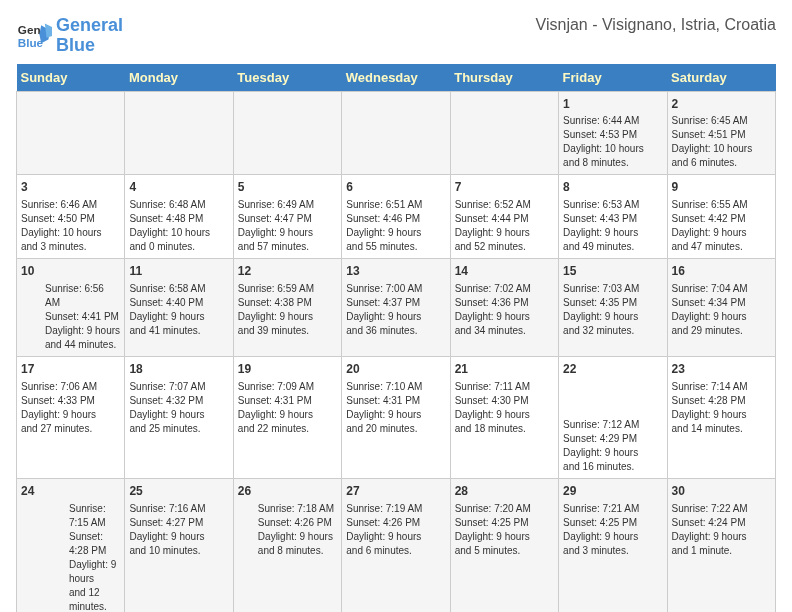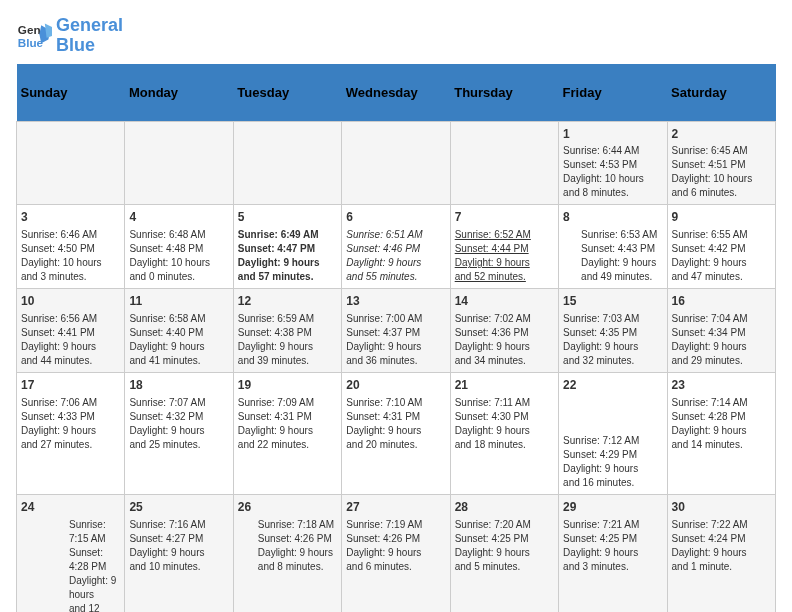--- a/index.html
+++ b/index.html
@@ -45,22 +45,22 @@
       font-weight: normal;
       color: #555;
     }
     table {
       width: 100%;
       border-collapse: collapse;
       font-size: 11px;
     }
     thead tr th {
       background-color: #3a7fc1;
-      color: #000000;
-      padding: 21px 4px;
+      color: #fef9c3;
+      padding: 6px 4px;
       text-align: left;
       font-size: 13px;
       font-weight: bold;
     }
     tbody tr td {
       border: 1px solid #ccc;
       vertical-align: top;
       padding: 4px 4px;
       width: calc(100% / 7);
       height: 80px;
@@ -99,20 +99,21 @@
       <polygon points="32,6 40,10 40,20 34,22" fill="#6db3e8"></polygon>
     </svg>
     <div>
       <div class="logo-text">
         <span>General</span><br>
         <span>Blue</span>
       </div>
     </div>
   </div>
   <div class="title-block">
+    <h2>Visnjan - Visignano, Istria, Croatia</h2>
   </div>
 </div>
 
 <table>
   <thead>
     <tr>
     <th>Sunday</th>
         <th>Monday</th>
         <th>Tuesday</th>
         <th>Wednesday</th>
@@ -153,58 +154,58 @@
         </td>
         <td>
           <span class="day-num">4</span>
           <div class="day-info" style="white-space: pre-wrap;">Sunrise: 6:48 AM
 Sunset: 4:48 PM
 Daylight: 10 hours
 and 0 minutes.</div>
         </td>
         <td>
           <span class="day-num">5</span>
-          <div class="day-info" style="white-space: pre-wrap; font-weight: bold;">Sunrise: 6:49 AM
+          <div class="day-info" style="white-space: pre-wrap;">Sunrise: 6:49 AM
 Sunset: 4:47 PM
 Daylight: 9 hours
 and 57 minutes.</div>
         </td>
         <td>
           <span class="day-num">6</span>
-          <div class="day-info" style="white-space: pre-wrap; font-style: italic;">Sunrise: 6:51 AM
+          <div class="day-info" style="white-space: pre-wrap;">Sunrise: 6:51 AM
 Sunset: 4:46 PM
 Daylight: 9 hours
 and 55 minutes.</div>
         </td>
         <td>
           <span class="day-num">7</span>
-          <div class="day-info" style="white-space: pre-wrap; text-decoration: underline;">Sunrise: 6:52 AM
+          <div class="day-info" style="white-space: pre-wrap;">Sunrise: 6:52 AM
 Sunset: 4:44 PM
 Daylight: 9 hours
 and 52 minutes.</div>
         </td>
         <td>
           <span class="day-num">8</span>
-          <div class="day-info" style="white-space: pre-wrap; margin-left: 18px;">Sunrise: 6:53 AM
+          <div class="day-info" style="white-space: pre-wrap;">Sunrise: 6:53 AM
 Sunset: 4:43 PM
 Daylight: 9 hours
 and 49 minutes.</div>
         </td>
         <td>
           <span class="day-num">9</span>
           <div class="day-info" style="white-space: pre-wrap;">Sunrise: 6:55 AM
 Sunset: 4:42 PM
 Daylight: 9 hours
 and 47 minutes.</div>
         </td>
       </tr>
       <tr>
         <td>
           <span class="day-num">10</span>
-          <div class="day-info" style="white-space: pre-wrap;">Sunrise: 6:56 AM
+          <div class="day-info" style="white-space: pre-wrap; margin-left: 24px;">Sunrise: 6:56 AM
 Sunset: 4:41 PM
 Daylight: 9 hours
 and 44 minutes.</div>
         </td>
         <td>
           <span class="day-num">11</span>
           <div class="day-info" style="white-space: pre-wrap;">Sunrise: 6:58 AM
 Sunset: 4:40 PM
 Daylight: 9 hours
 and 41 minutes.</div>

